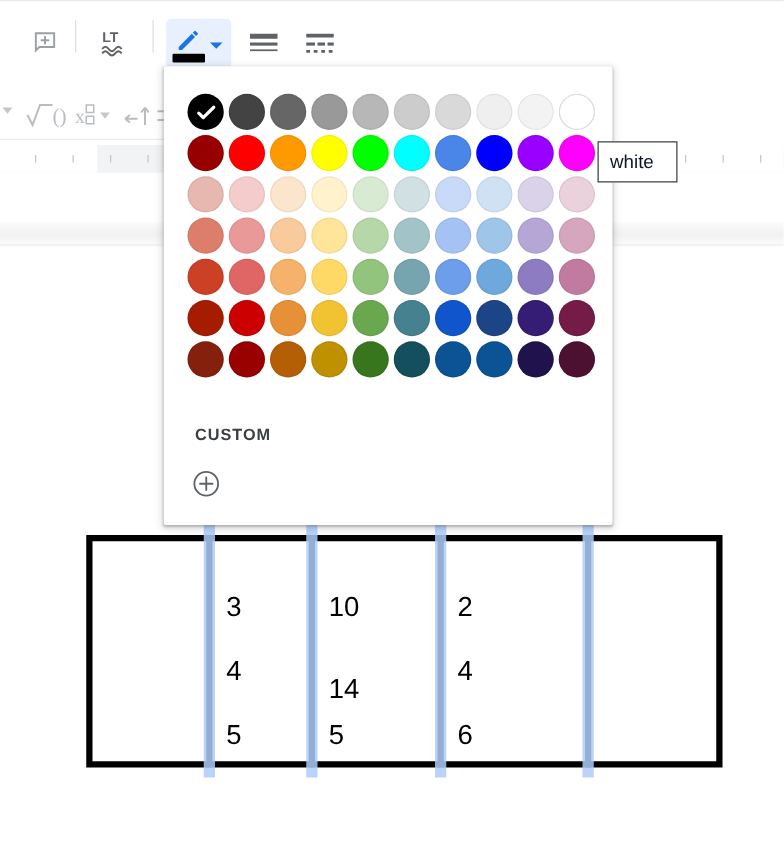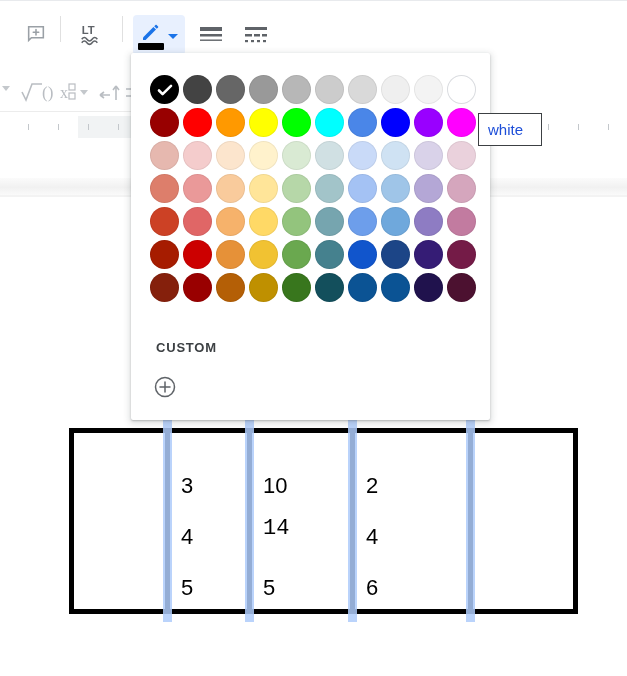--- a/index.html
+++ b/index.html
@@ -112,21 +112,21 @@
   .custom-add {
     position: absolute; left: 22px; top: 322px; width: 24px; height: 24px;
   }
 
   
   .tooltip {
     position: absolute; left: 478px; top: 113px;
     width: 64px; height: 33px;
     background: #ffffff; border: 1px solid #3c4043;
     display: flex; align-items: center; padding-left: 9px;
-    font-size: 15px; color: #1d4ed8;
+    font-size: 15px; color: #0f172a;
     z-index: 60;
   }
 
   
   .tbl-wrap { position: absolute; left: 69px; top: 428px; width: 509px; height: 186px; }
   .tbl-border {
     position: absolute; left: 0; top: 0; width: 509px; height: 186px;
     border: 5px solid #000000;
   }
   .col-divider { position: absolute; top: 0; width: 5px; height: 186px; background: #000000; }
@@ -492,21 +492,21 @@
     <div class="col-handle" style="left:94px;"></div>
     <div class="col-handle" style="left:176px;"></div>
     <div class="col-handle" style="left:279px;"></div>
     <div class="col-handle" style="left:397px;"></div>
 
     <span class="cell-text" style="left:112px; top:47px;">3</span>
     <span class="cell-text" style="left:112px; top:98px;">4</span>
     <span class="cell-text" style="left:112px; top:149px;">5</span>
 
     <span class="cell-text" style="left:194px; top:47px;">10</span>
-    <span class="cell-text" style="left:194px; top:90px;font-family:Liberation Mono, monospace;">14</span>
+    <span class="cell-text" style="left:194px; top:112px;">14</span>
     <span class="cell-text" style="left:194px; top:149px;">5</span>
 
     <span class="cell-text" style="left:297px; top:47px;">2</span>
     <span class="cell-text" style="left:297px; top:98px;">4</span>
     <span class="cell-text" style="left:297px; top:149px;">6</span>
   </div>
 
 </div>
 
 </body></html>

